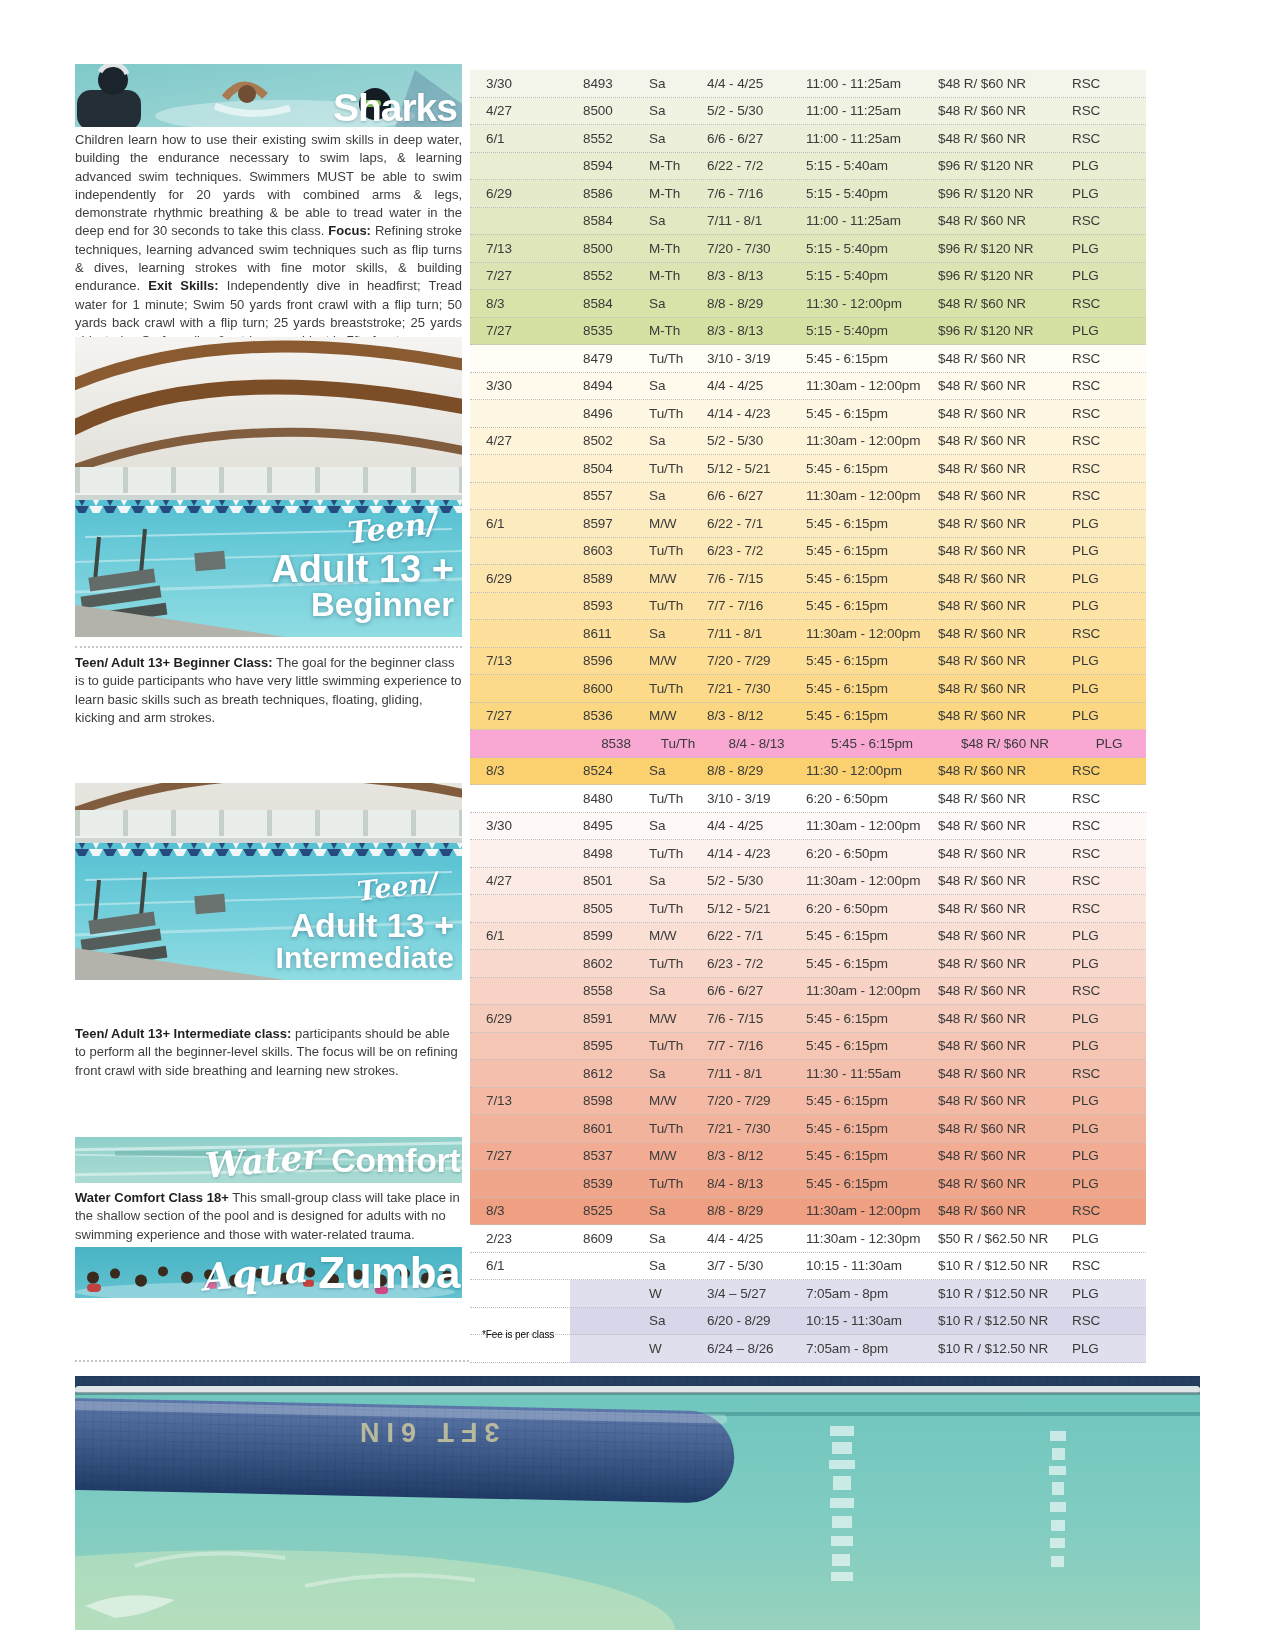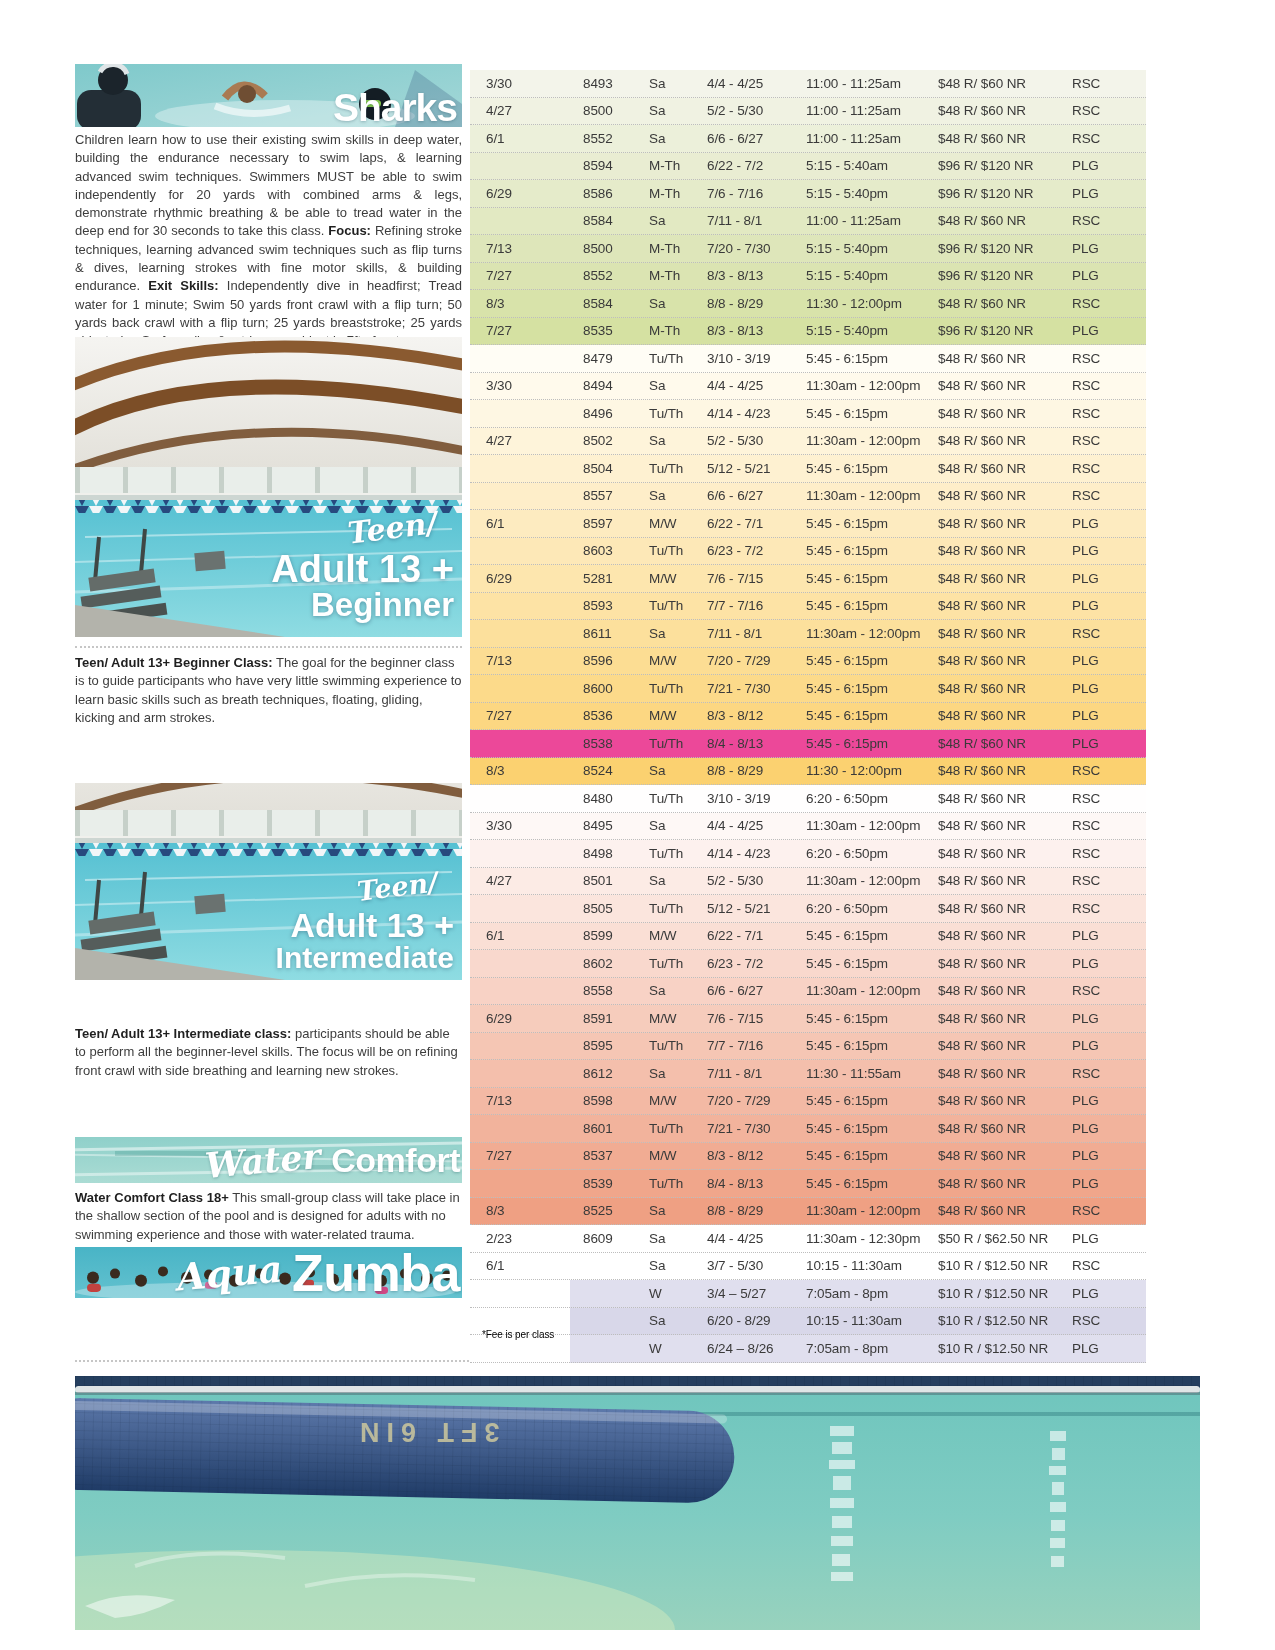--- a/index.html
+++ b/index.html
@@ -29,21 +29,21 @@
   #intermediate-photo .script{font-size:27px;}
   #intermediate-photo .big{font-size:34px;}
   #intermediate-photo .mid{font-size:30px;}
 
   .strip-overlay{position:absolute;inset:0;display:flex;align-items:center;
                  justify-content:flex-end;color:#fff;padding-right:2px;
                  text-shadow:0 1px 3px rgba(0,60,70,.3);}
   .strip-overlay .script{font-size:35px;margin-right:10px;transform:rotate(-5deg);}
   .strip-overlay .boldword{font-size:34px;font-weight:700;letter-spacing:-.5px;}
   #az-banner .script{font-size:37px;}
-  #az-banner .boldword{font-size:52px;}
+  #az-banner .boldword{font-size:44px;}
 
   .body-text{position:absolute;left:75px;width:387px;margin:0;font-size:13px;
              line-height:18.3px;color:#3d3d3d;}
   .justify{text-align:justify;}
   .lead{font-weight:700;color:#1f1f1f;}
   #sharks-text{top:131px;}
   #beginner-text{top:654px;}
   #intermediate-text{top:1025px;}
   #wc-text{top:1189px;}
   #az-text{top:1302px;}
@@ -403,21 +403,21 @@
         <div class="tcell c-start"></div>
         <div class="tcell c-id">8603</div>
         <div class="tcell c-days">Tu/Th</div>
         <div class="tcell c-dates">6/23 - 7/2</div>
         <div class="tcell c-time">5:45 - 6:15pm</div>
         <div class="tcell c-price">$48 R/ $60 NR</div>
         <div class="tcell c-loc">PLG</div>
       </div>
       <div class="trow" style="background: rgb(253, 230, 174);">
         <div class="tcell c-start">6/29</div>
-        <div class="tcell c-id">5281</div>
+        <div class="tcell c-id">8589</div>
         <div class="tcell c-days">M/W</div>
         <div class="tcell c-dates">7/6 - 7/15</div>
         <div class="tcell c-time">5:45 - 6:15pm</div>
         <div class="tcell c-price">$48 R/ $60 NR</div>
         <div class="tcell c-loc">PLG</div>
       </div>
       <div class="trow" style="background: rgb(253, 227, 165);">
         <div class="tcell c-start"></div>
         <div class="tcell c-id">8593</div>
         <div class="tcell c-days">Tu/Th</div>
@@ -455,21 +455,21 @@
       </div>
       <div class="trow" style="background: rgb(252, 215, 130);">
         <div class="tcell c-start">7/27</div>
         <div class="tcell c-id">8536</div>
         <div class="tcell c-days">M/W</div>
         <div class="tcell c-dates">8/3 - 8/12</div>
         <div class="tcell c-time">5:45 - 6:15pm</div>
         <div class="tcell c-price">$48 R/ $60 NR</div>
         <div class="tcell c-loc">PLG</div>
       </div>
-      <div class="trow" style="background: #ec4899;">
+      <div class="trow" style="background: #f9a8d4; text-align: center;">
         <div class="tcell c-start"></div>
         <div class="tcell c-id">8538</div>
         <div class="tcell c-days">Tu/Th</div>
         <div class="tcell c-dates">8/4 - 8/13</div>
         <div class="tcell c-time">5:45 - 6:15pm</div>
         <div class="tcell c-price">$48 R/ $60 NR</div>
         <div class="tcell c-loc">PLG</div>
       </div>
       <div class="trow" style="background: rgb(251, 209, 112);">
         <div class="tcell c-start">8/3</div>

